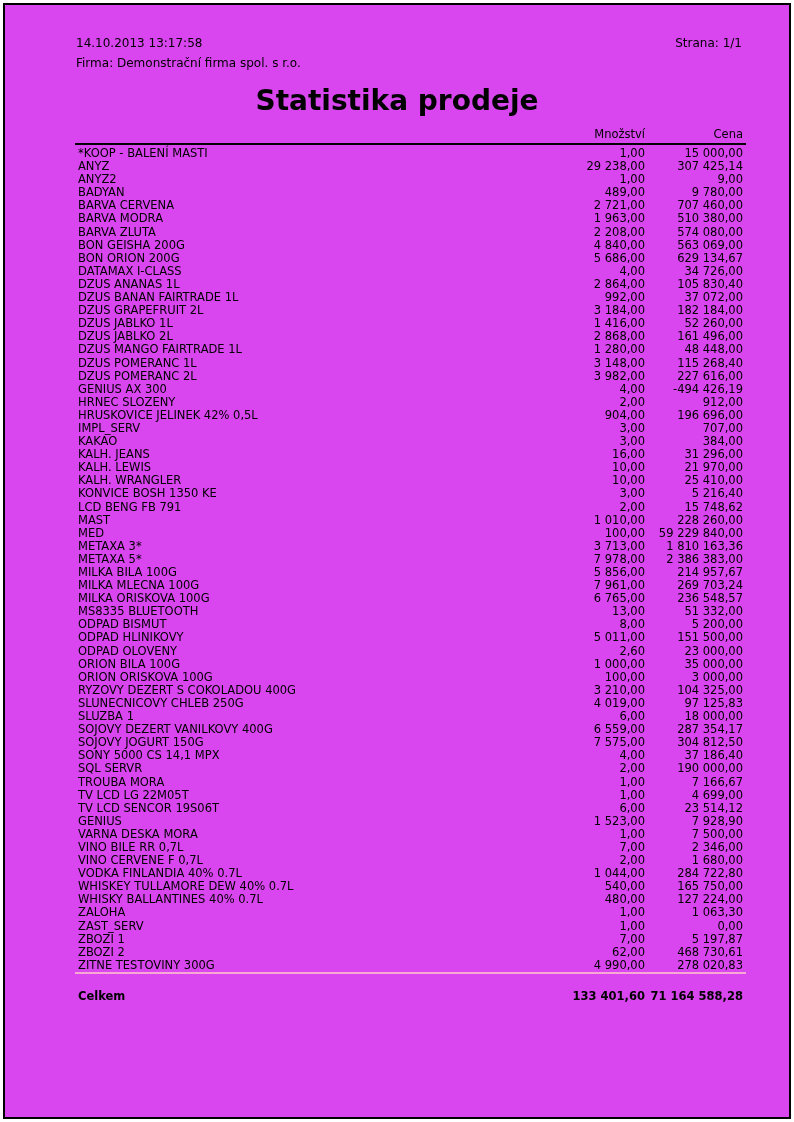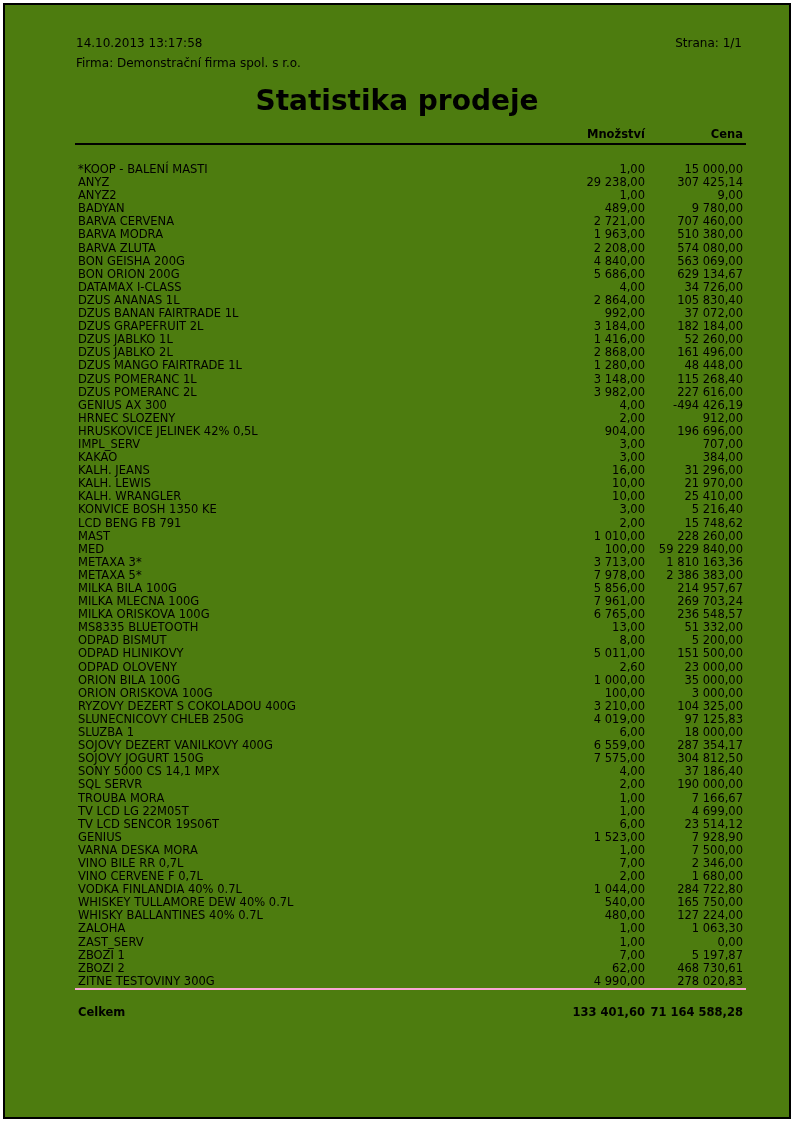--- a/index.html
+++ b/index.html
@@ -14,21 +14,21 @@
     font-family: "DejaVu Sans", "Liberation Sans", sans-serif;
     color: #000000;
   }
   .page {
     position: absolute;
     left: 3px;
     top: 3px;
     right: 3px;
     bottom: 3px;
     border: 2px solid #000000;
-    background: #4d7c0f;
+    background: #d946ef;
     box-sizing: border-box;
     overflow: hidden;
   }
   .page-header {
     padding: 31px 47px 0 71px;
     font-size: 12px;
   }
   .header-line1 {
     display: flex;
     justify-content: space-between;
@@ -52,38 +52,38 @@
   table.sales {
     width: 100%;
     border-collapse: collapse;
     table-layout: fixed;
   }
   table.sales col.c-name  { width: 440px; }
   table.sales col.c-qty   { width: 133px; }
   table.sales col.c-price { width: auto;  }
   table.sales th {
     font-size: 11.5px;
-    font-weight: bold;
+    font-weight: normal;
     text-align: right;
     padding: 0 3px 2px 0;
     border-bottom: 2px solid #000000;
     line-height: 14px;
   }
   table.sales th.name { text-align: left; padding-left: 3px; }
   table.sales td {
     font-size: 11.5px;
     height: 13.1px;
     line-height: 13.1px;
     padding: 0;
     white-space: nowrap;
     overflow: hidden;
   }
   table.sales td.name { text-align: left; padding-left: 3px; }
   table.sales td.num  { text-align: right; padding-right: 3px; }
-  table.sales tbody tr:first-child td { padding-top: 18px; }
+  table.sales tbody tr:first-child td { padding-top: 2px; }
   table.sales tbody tr:last-child td { border-bottom: 2px solid #f9a8d4; }
   table.sales tfoot td {
     font-weight: bold;
     padding-top: 15px;
     height: 14px;
     line-height: 14px;
   }
 </style>
 </head>
 <body>

